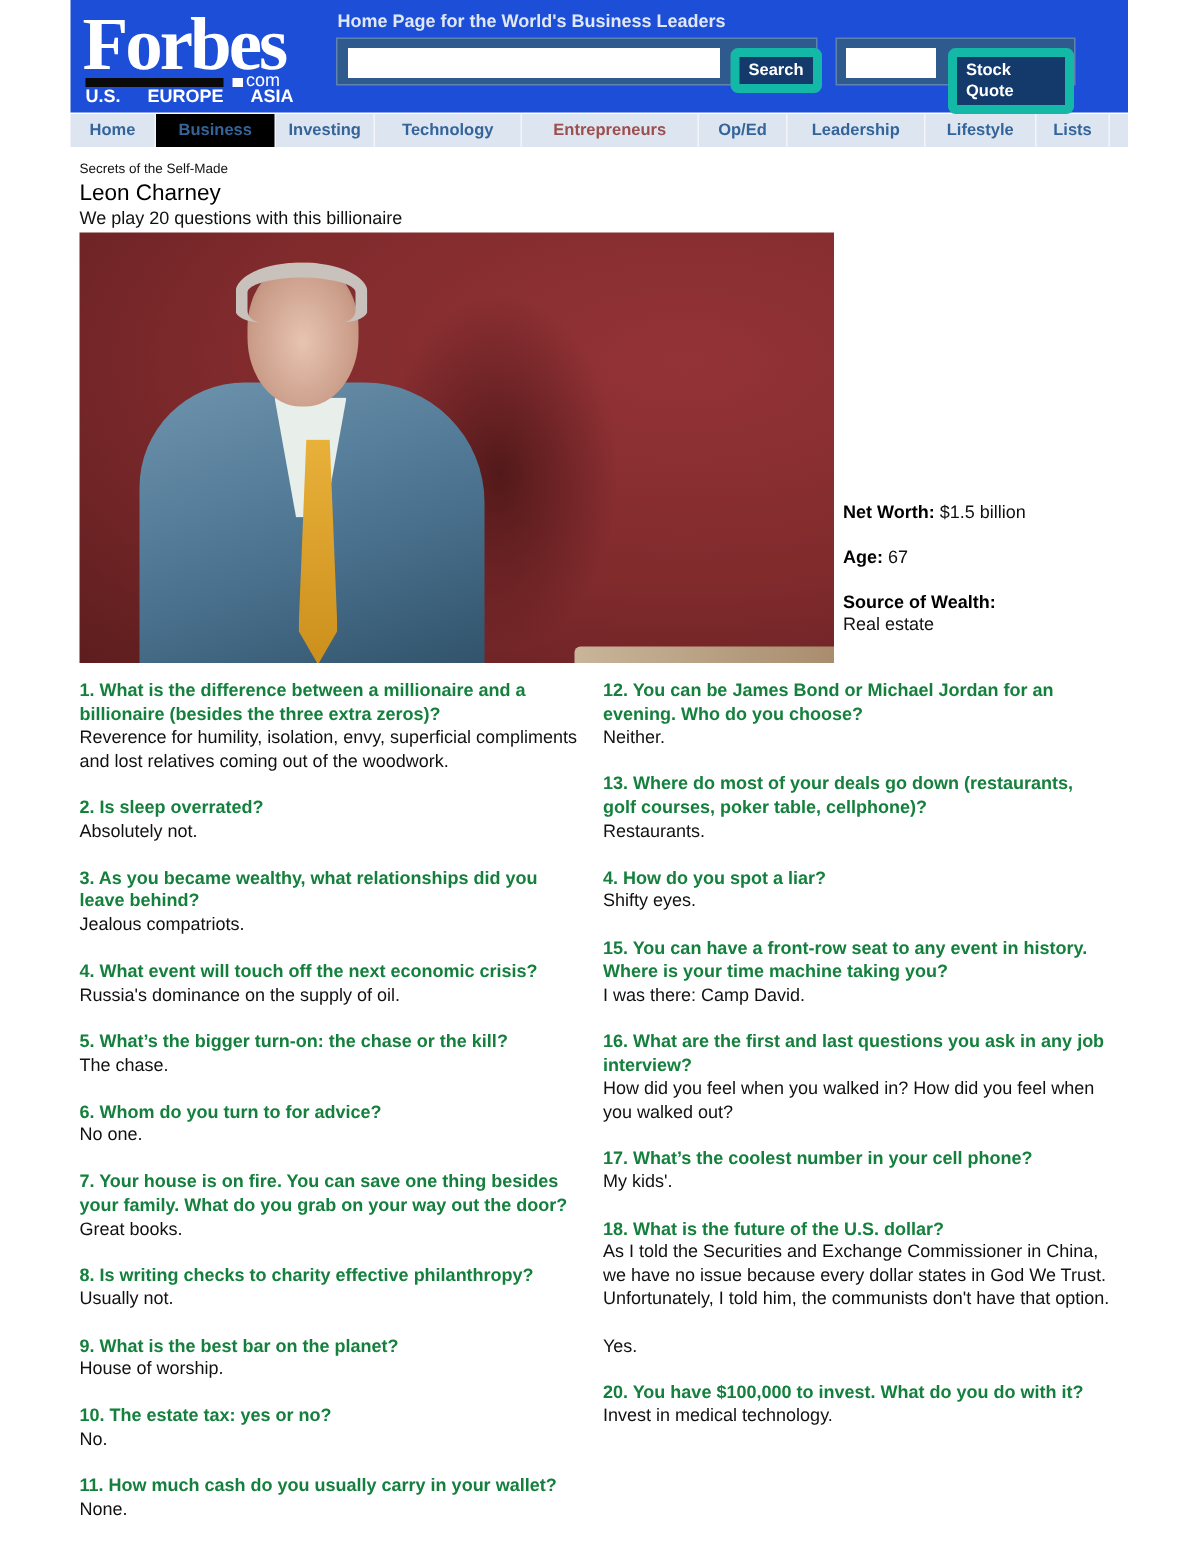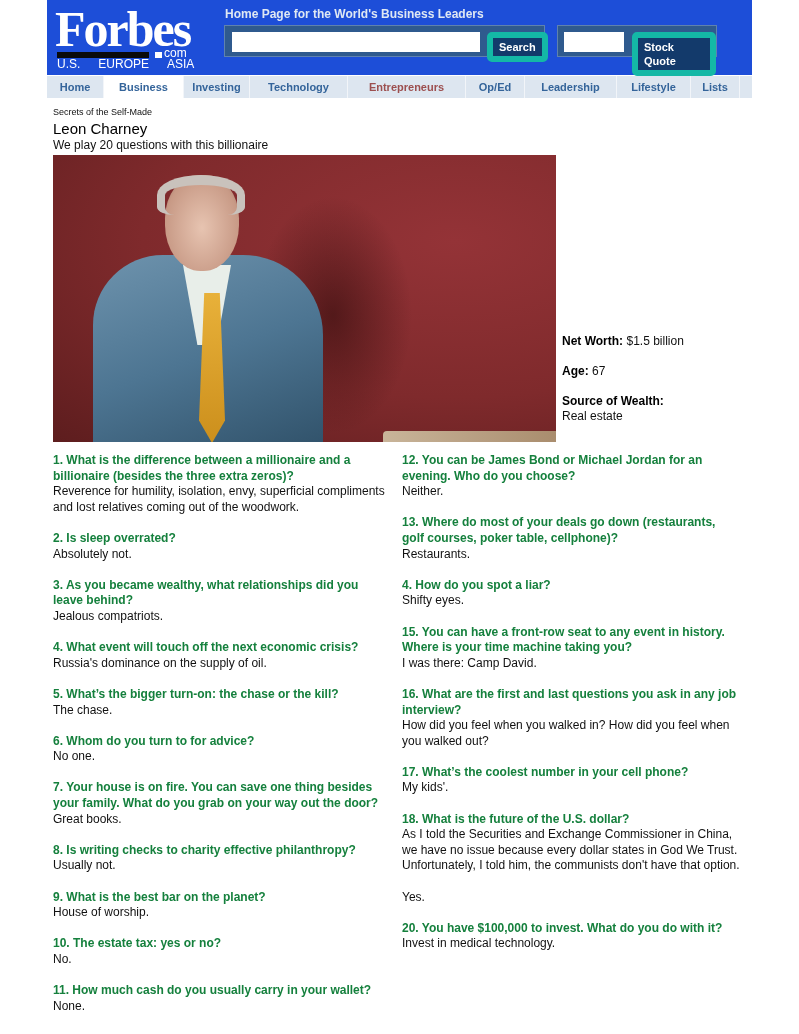--- a/index.html
+++ b/index.html
@@ -7,36 +7,36 @@
   body { font-family: "Liberation Sans", "DejaVu Sans", sans-serif; color: #111; position: relative; }
 
   
   .masthead { position: absolute; left: 47px; top: 0; width: 705px; height: 75px; background: #1d4ed8; }
   .logo { position: absolute; left: 8px; top: 6px; width: 140px; height: 68px; }
   .logo-word { position: absolute; left: 0; top: -2px; font-family: "Liberation Serif", "DejaVu Serif", serif; font-weight: bold; font-size: 50px; color: #fff; letter-spacing: -2px; line-height: 1; }
   .logo-bar { position: absolute; left: 2px; top: 46px; width: 92px; height: 6px; background: #0a0a0a; }
   .logo-sq { position: absolute; left: 100px; top: 46px; width: 7px; height: 6px; background: #fff; }
   .logo-com { position: absolute; left: 109px; top: 41px; font-size: 12px; color: #fff; font-family: "Liberation Sans", sans-serif; line-height: 1; }
   .editions { position: absolute; left: 10px; top: 57px; display: flex; gap: 18px; }
-  .editions span { color: #fff; font-weight: normal; font-size: 12px; cursor: pointer; }
+  .editions span { color: #fff; font-weight: bold; font-size: 12px; cursor: pointer; }
 
   .tagline { position: absolute; left: 178px; top: 7px; color: #dfe8f3; font-weight: bold; font-size: 12px; }
   .search-box { position: absolute; left: 177px; top: 25px; width: 321px; height: 32px; border: 1px solid #5f82ae; background: #2f5a8e; }
   .search-input { position: absolute; left: 7px; top: 6px; width: 248px; height: 20px; background: #fff; border: none; }
   .btn-dark { position: absolute; background: #133a6b; color: #fff; font-weight: bold; font-size: 11px; border: 6px solid #14b8a6; border-radius: 5px; padding: 2px 6px; line-height: 14px; cursor: pointer; }
   .search-btn { left: 262px; top: 6px; }
   .free-trial { position: absolute; left: 588px; top: 8px; color: #fff; font-weight: bold; font-size: 11px; margin-top: 41px; }
   .quote-box { position: absolute; left: 510px; top: 25px; width: 160px; height: 32px; border: 1px solid #5f82ae; background: #2f5a8e; }
   .quote-input { position: absolute; left: 6px; top: 6px; width: 60px; height: 20px; background: #fff; border: none; }
   .quote-btn { left: 74px; top: 6px; }
 
   
   .nav { position: absolute; left: 47px; top: 76px; width: 705px; height: 22px; display: flex; background: #dde6f0; }
   .nav-item { height: 22px; display: flex; align-items: center; justify-content: center; font-size: 11px; font-weight: bold; color: #34649a; border-right: 1px solid #f2f5f9; cursor: pointer; }
-  .nav-item.active { background: #ffffff; color: #34649a; }
+  .nav-item.active { background: #000000; color: #34649a; }
   .nav-item.ent { color: #9c4f4f; }
 
   
   .kicker { position: absolute; left: 53px; top: 107px; font-size: 9px; color: #111; }
   .title { position: absolute; left: 53px; top: 120px; font-size: 15px; color: #000; }
   .dek { position: absolute; left: 53px; top: 138px; font-size: 12px; color: #111; }
 
   
   .photo { position: absolute; left: 53px; top: 155px; width: 503px; height: 287px; overflow: hidden;
     background: radial-gradient(ellipse at 80% 30%, #943337 0%, #7f2a2c 55%, #5d1d1e 100%); }

